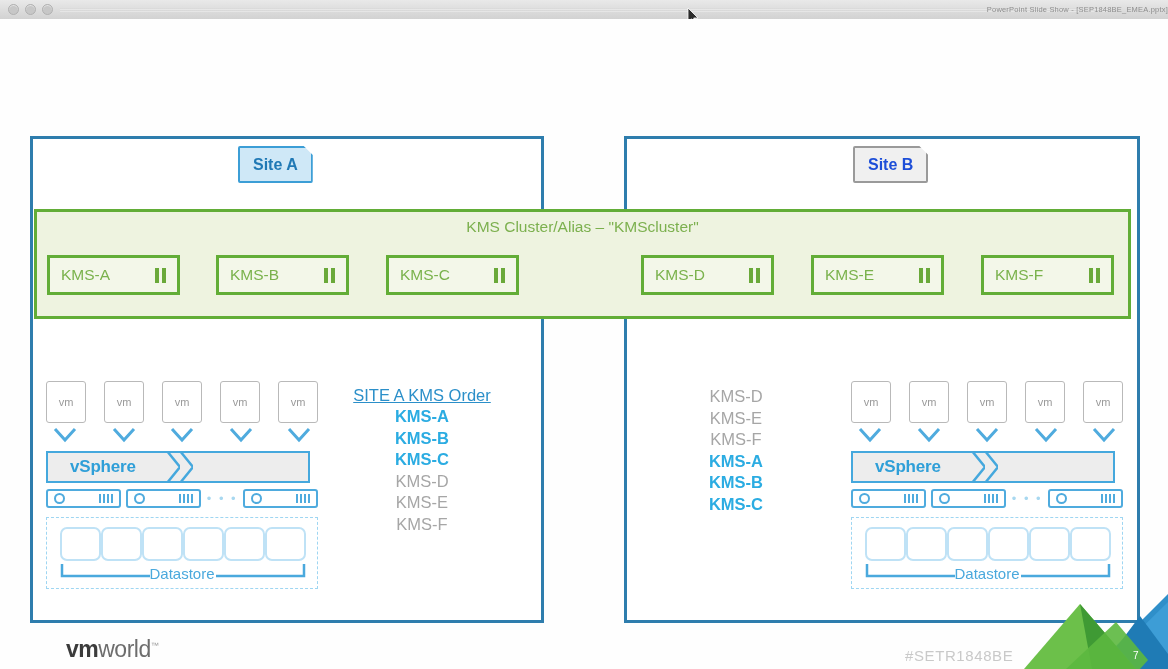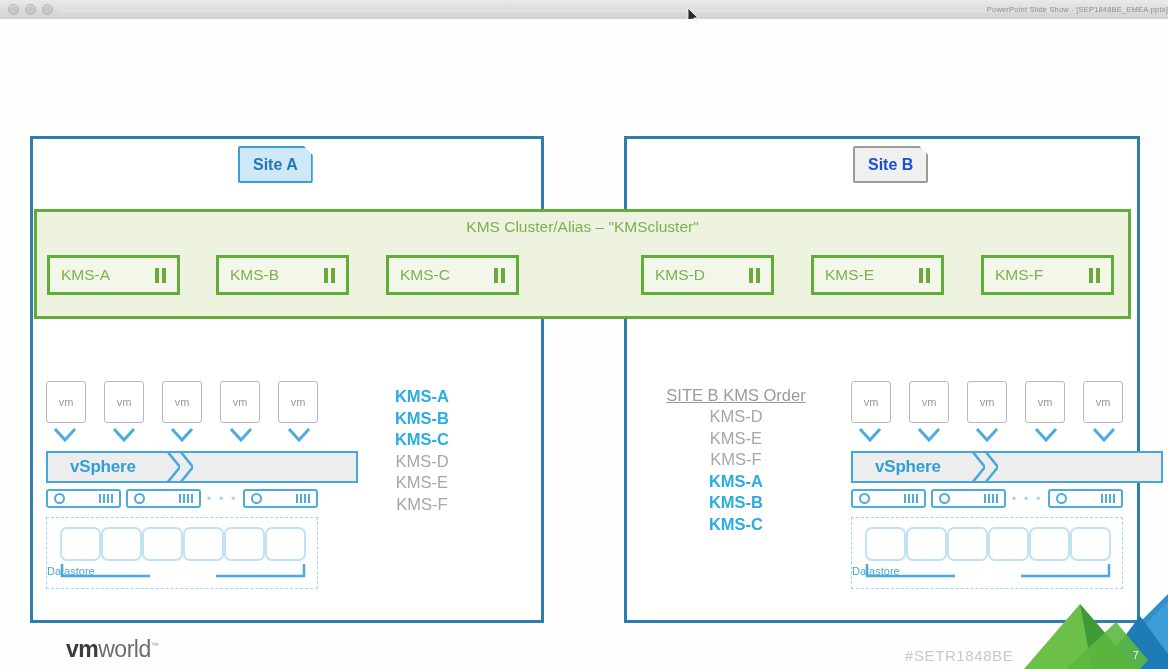--- a/index.html
+++ b/index.html
@@ -115,21 +115,21 @@
     width:38px;height:40px;border:1.5px solid #b9b9b9;border-radius:3px;
     background:#fff;display:flex;align-items:center;justify-content:center;
     font-size:11px;color:#9a9a9a;
   }
   .chev-row{position:absolute;left:0;top:44px;width:272px;display:flex;
             justify-content:space-between;}
   .chev{width:38px;height:20px;display:flex;align-items:center;justify-content:center;}
   .chev svg{display:block;}
 
   .vsphere-bar{
-    position:absolute;left:0;top:70px;width:312px;height:32px;
+    position:absolute;left:0;top:70px;width:264px;height:32px;
     border:2px solid #45a8dd;background:#ededed;box-sizing:border-box;
     display:flex;align-items:center;
   }
   .vsphere-lbl{
     font-size:17px;color:#2f9fd8;font-weight:bold;
     margin-left:22px;letter-spacing:-.2px;
   }
   .vsphere-arrow{
     position:absolute;left:121px;top:70px;width:26px;height:32px;
   }
@@ -153,22 +153,22 @@
   }
   .ds-disks{
     position:absolute;left:13px;top:9px;width:246px;height:30px;
     display:flex;justify-content:space-between;
   }
   .ds-disk{width:37px;height:30px;border:2px solid #bfe2f6;border-radius:7px;background:#fff;}
   .ds-bracket{
     position:absolute;left:13px;top:46px;width:246px;height:20px;
   }
   .ds-label{
-    position:absolute;left:0;right:0;top:47px;
-    font-size:11px;color:#4aa9dd;
+    position:absolute;left:0;right:0;top:47px;text-align:center;
+    font-size:15px;color:#4aa9dd;
   }
 
   
   .vmworld{
     position:absolute;left:66px;top:617px;font-size:23px;color:#6d6d6d;
     letter-spacing:-.5px;
   }
   .vmworld b{color:#3b3b3b;font-weight:bold;}
   .vmworld sup{font-size:8px;vertical-align:super;color:#9a9a9a;}
   .session-code{
@@ -248,30 +248,30 @@
     </div>
     <div class="kms-node" id="kmsF">
       <span class="lbl">KMS-F</span>
       <span class="kms-srv">
           <i></i>
           <i></i>
         </span>
     </div>
 
     <div class="order-list" id="orderA">
+      <div class="order-head">SITE A KMS Order</div>
       <div class="order-item hi">KMS-A</div>
       <div class="order-item hi">KMS-B</div>
       <div class="order-item hi">KMS-C</div>
       <div class="order-item lo">KMS-D</div>
       <div class="order-item lo">KMS-E</div>
       <div class="order-item lo">KMS-F</div>
     </div>
 
     <div class="order-list" id="orderB">
-      <div class="order-head">SITE B KMS Order</div>
       <div class="order-item lo">KMS-D</div>
       <div class="order-item lo">KMS-E</div>
       <div class="order-item lo">KMS-F</div>
       <div class="order-item hi">KMS-A</div>
       <div class="order-item hi">KMS-B</div>
       <div class="order-item hi">KMS-C</div>
     </div>
 
     <div class="stack" id="stackA">
       <div class="vm-row">

